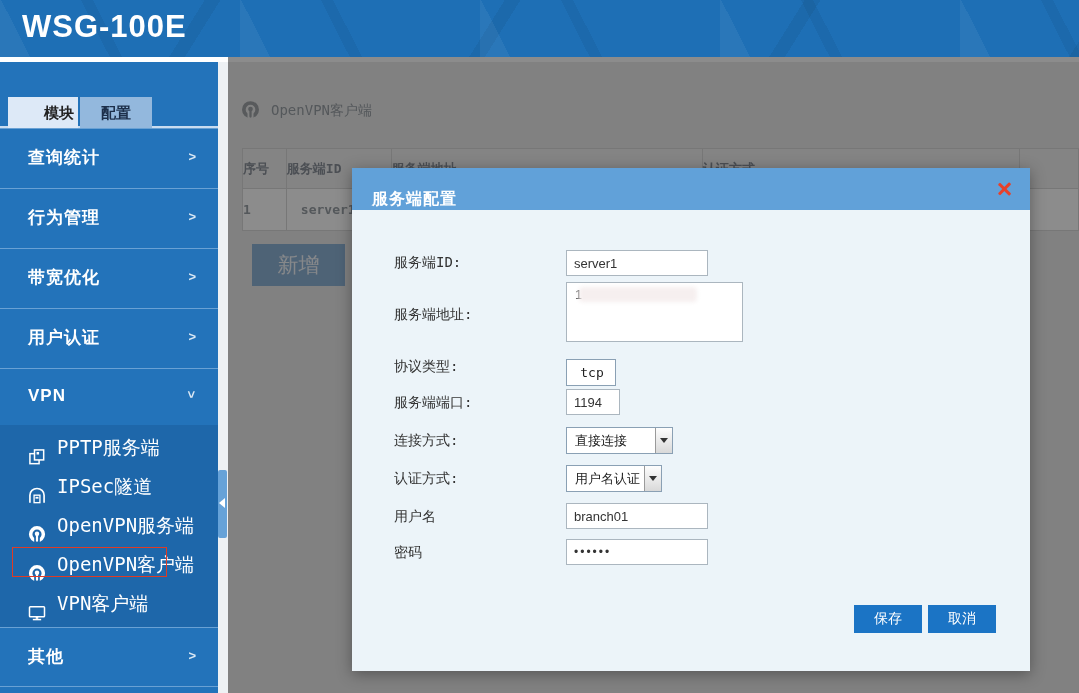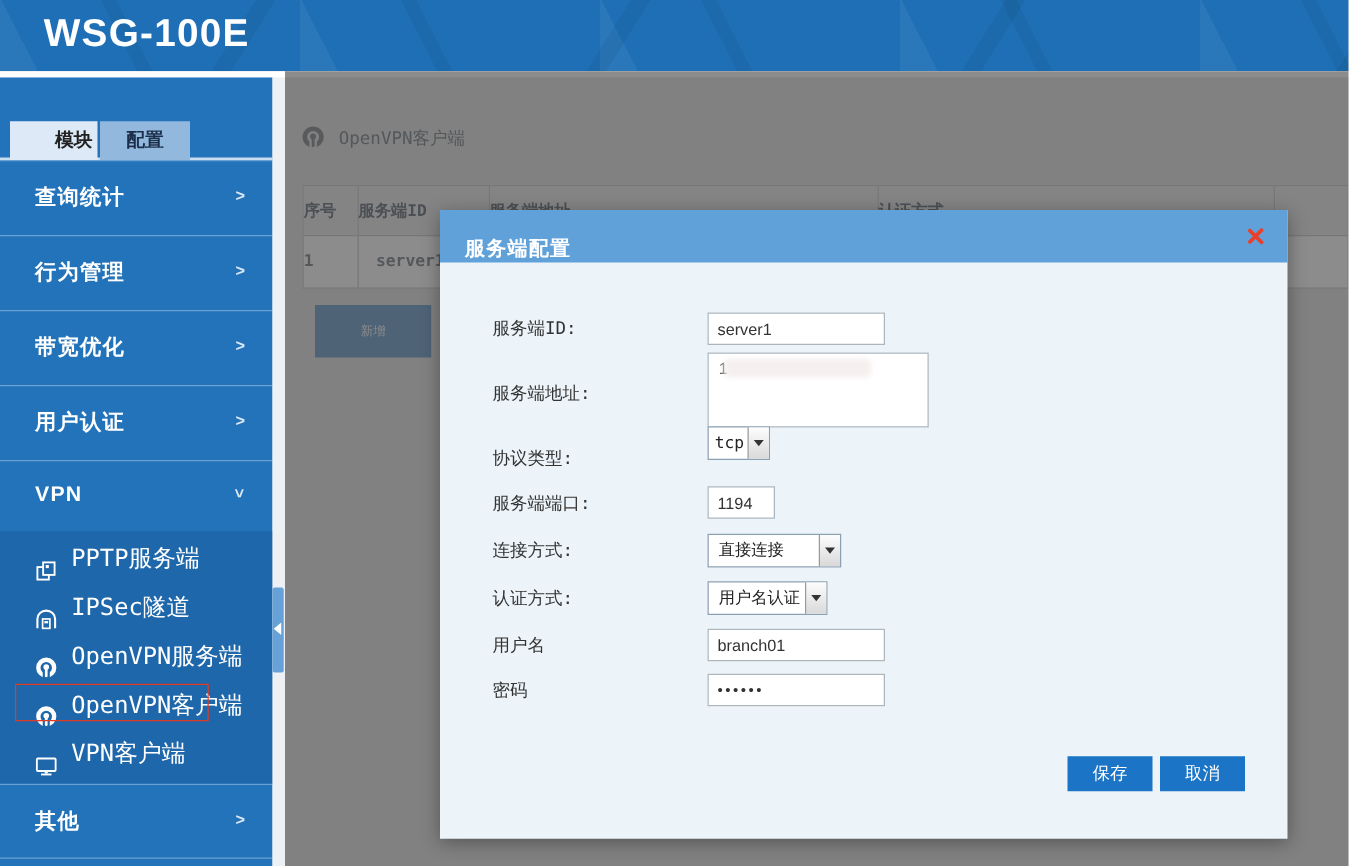--- a/index.html
+++ b/index.html
@@ -6,21 +6,21 @@
   body { font-family:"Liberation Sans", sans-serif; }
   #app { position:relative; width:1079px; height:693px; overflow:hidden; background:#ececec; }
 
   
   .header { position:absolute; left:0; top:0; width:1079px; height:57px;
     background-color:#1e6fb5;
     background-image:
       linear-gradient(63deg, rgba(255,255,255,.055) 0 22%, transparent 22% 48%, rgba(0,0,0,.05) 48% 52%, transparent 52%),
       linear-gradient(-58deg, rgba(255,255,255,.04) 0 12%, transparent 12% 44%, rgba(0,0,0,.055) 44% 48%, transparent 48%);
     background-size: 240px 130px, 300px 150px; }
-  .brand { position:absolute; left:35px; top:9px; color:#fff; font-size:31px; font-weight:bold; letter-spacing:1px; }
+  .brand { position:absolute; left:22px; top:9px; color:#fff; font-size:31px; font-weight:bold; letter-spacing:1px; }
   .header-line { position:absolute; left:0; top:57px; width:1079px; height:5px; background:#fff; }
 
   
   .sidebar { position:absolute; left:0; top:62px; width:218px; height:631px; background:#2373ba; color:#fff; }
   .tabs { position:relative; height:66px; border-bottom:2px solid #c9dcf0; }
   .tab { position:absolute; top:35px; height:31px; text-align:center; font-size:15px; font-weight:bold;
     line-height:31px; cursor:pointer; }
   .tab.active { left:8px; width:70px; background:#dde9f7; color:#222;padding-left:32px; }
   .tab.inactive { left:80px; width:72px; background:#93b8dd; color:#1c2f4a; }
   .nav-item { position:relative; height:60px; border-top:1px solid rgba(175,208,238,.5); cursor:pointer; }
@@ -47,21 +47,21 @@
   .content { position:absolute; left:228px; top:62px; width:851px; height:631px; background:#ececec; overflow:hidden;
     font-family:"DejaVu Sans Mono", monospace; }
   .page-title { position:absolute; left:12px; top:38px; display:flex; align-items:center; color:#9aa0a6; font-size:14px; }
   .page-title .picon { width:21px; height:21px; margin-right:10px; }
   table.grid { position:absolute; left:14px; top:86px; border-collapse:collapse; table-layout:fixed; background:#fff; }
   table.grid th, table.grid td { border:1px solid #d9d9d9; font-weight:bold; font-size:13px; text-align:left; }
   table.grid th { height:40px; background:#f1f1f1; color:#8a919a; }
   table.grid td { height:42px; color:#9aa0a6; }
   td.cell-left { text-align:left; padding-left:14px; }
   .add-btn { position:absolute; left:24px; top:182px; width:93px; height:42px; background:#8fb4d8; border:none;
-    color:#f4f8fc; font-size:10px; font-family:"DejaVu Sans Mono", monospace; cursor:pointer; }
+    color:#f4f8fc; font-size:21px; font-family:"DejaVu Sans Mono", monospace; cursor:pointer; }
 
   
   .overlay { position:absolute; left:228px; top:57px; width:851px; height:636px; background:rgba(0,0,0,0.45); z-index:10; }
   .modal { position:absolute; left:352px; top:168px; width:678px; height:503px; z-index:20;
     background:#ecf4f9; box-shadow:0 3px 14px rgba(0,0,0,.35); }
   .modal-head { position:relative; height:42px; background:#61a1d9; }
   .modal-title { position:absolute; left:20px; top:11px; color:#fff; font-size:16px; font-weight:bold; letter-spacing:1px;margin-top:10px; }
   .close-x { position:absolute; right:18px; top:13px; width:16px; height:16px; cursor:pointer; }
   .close-x::before, .close-x::after { content:""; position:absolute; left:6.5px; top:0; width:3.4px; height:16px;
     background:#e8402a; border-radius:1px; }
@@ -79,21 +79,21 @@
   .sel-text { flex:1; font-size:13px; color:#222; line-height:25px; padding-left:8px;
     font-family:"DejaVu Sans Mono", monospace; }
   .sel-btn { width:17px; border-left:1px solid #9a9a9a; background:linear-gradient(#fdfdfd,#d9d9d9);
     position:relative; }
   .sel-btn::after { content:""; position:absolute; left:4px; top:10px;
     border-left:4px solid transparent; border-right:4px solid transparent; border-top:5px solid #333; }
   .pwd { letter-spacing:2px; font-size:12px; }
 
   .f0-lbl{top:86px;}  .f0-in{left:214px; top:82px;  width:142px; height:26px;}
   .f1-lbl{top:138px;} .f1-in{left:214px; top:114px; width:177px; height:60px;}
-  .f2-lbl{top:190px;} .f2-in{left:214px; top:173px; width:50px;}
+  .f2-lbl{top:190px;} .f2-in{left:214px; top:191px; width:50px;flex-direction:column;}
   .f3-lbl{top:226px;} .f3-in{left:214px; top:221px; width:54px;  height:26px;}
   .f4-lbl{top:264px;} .f4-in{left:214px; top:259px; width:107px;}
   .f5-lbl{top:302px;} .f5-in{left:214px; top:297px; width:96px;}
   .f6-lbl{top:340px;} .f6-in{left:214px; top:335px; width:142px; height:26px;}
   .f7-lbl{top:376px;} .f7-in{left:214px; top:371px; width:142px; height:26px;}
 
   .mbtn { position:absolute; top:437px; width:68px; height:28px; background:#1b74c5; color:#fff; border:none;
     font-size:14px; cursor:pointer; font-family:"DejaVu Sans Mono", monospace; }
   .save-btn { left:502px; }
   .cancel-btn { left:576px; }

